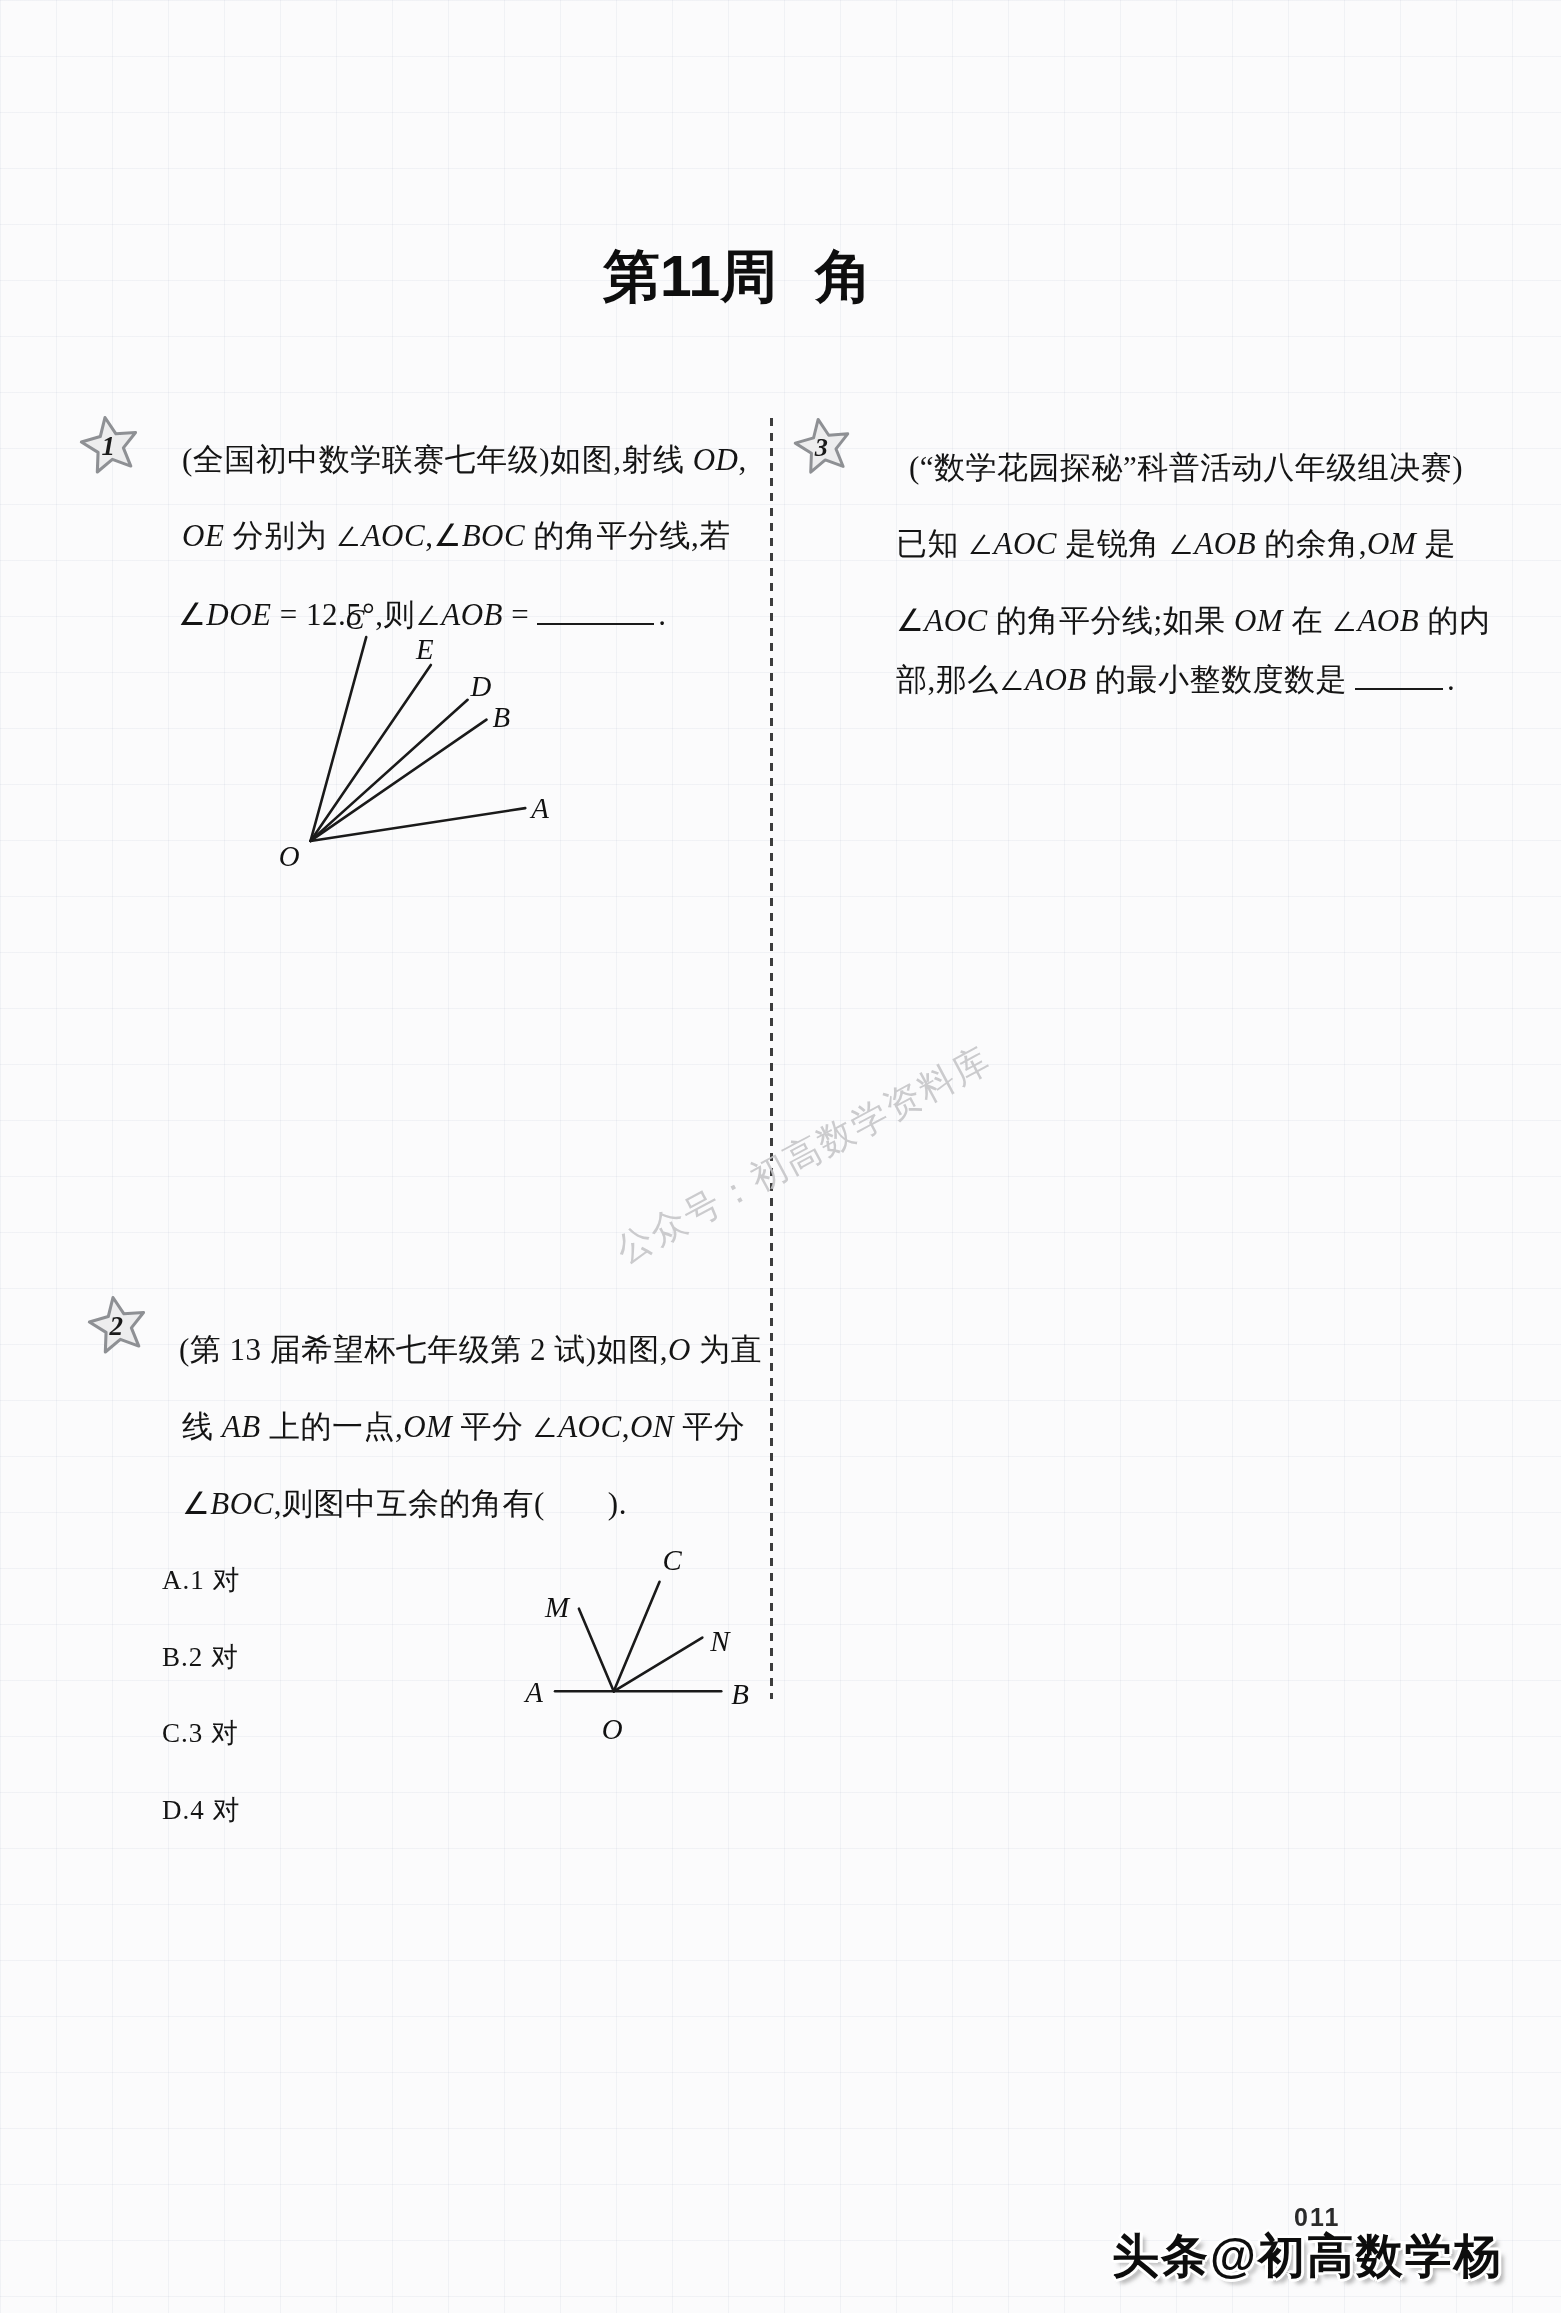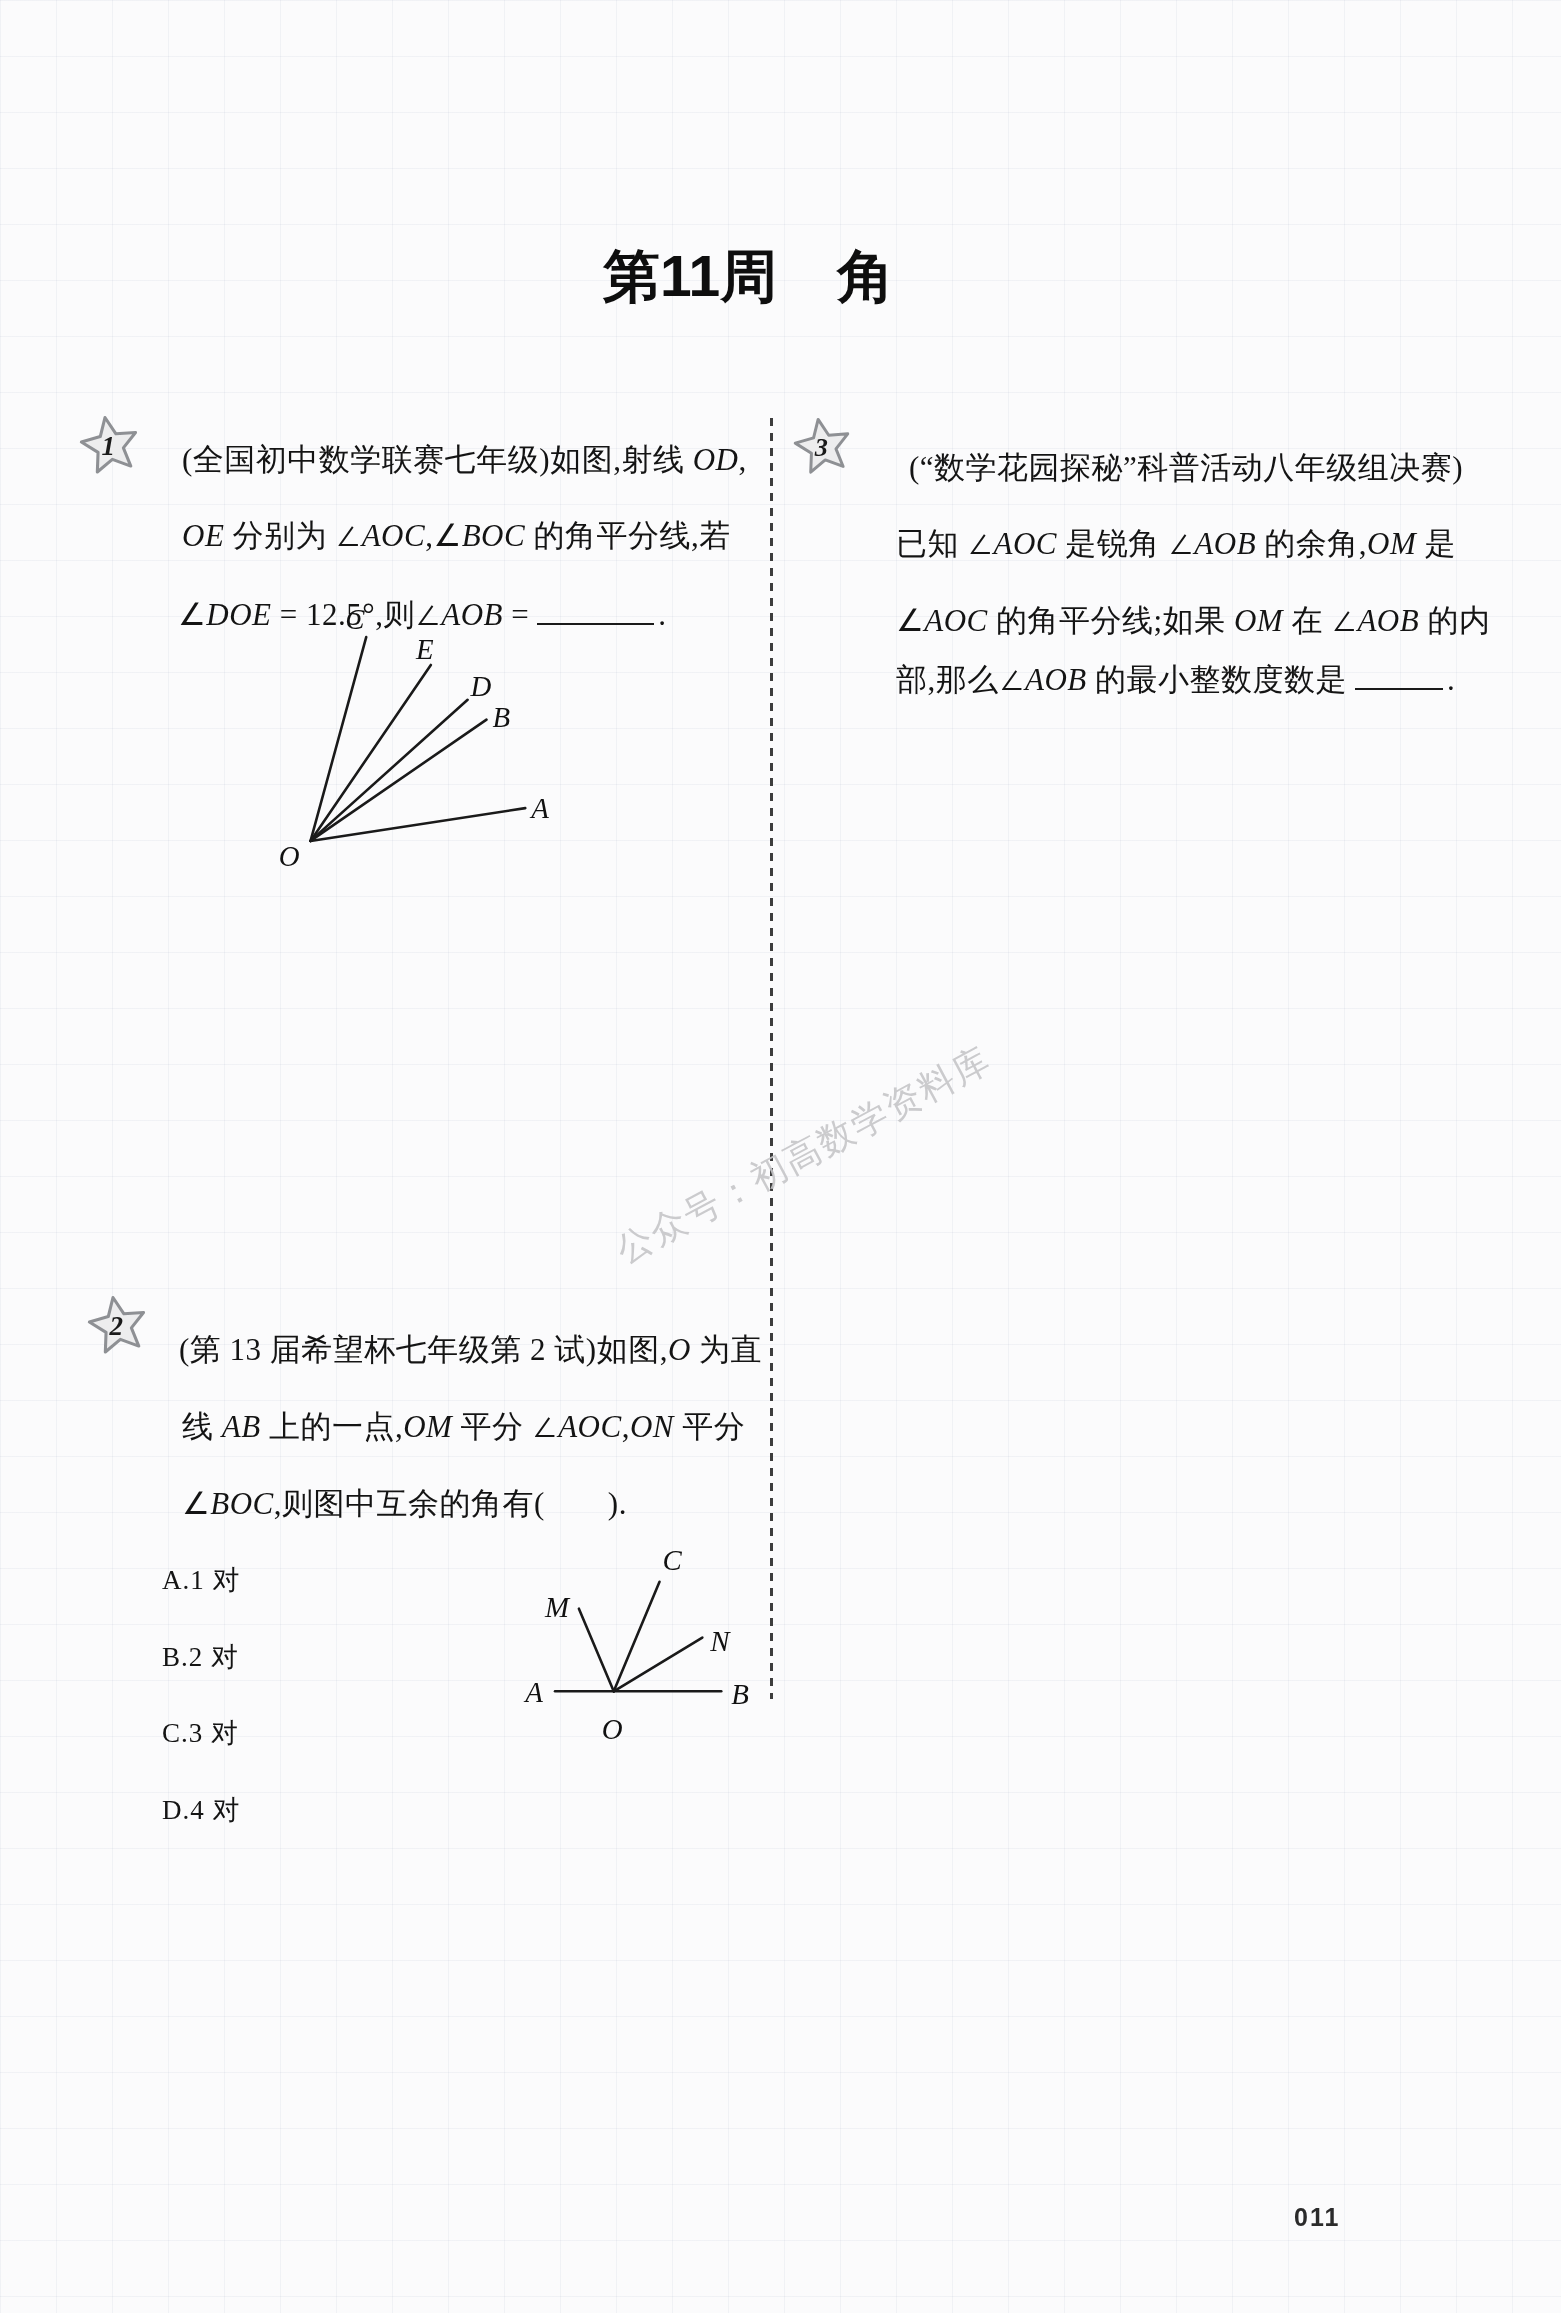--- a/index.html
+++ b/index.html
@@ -9,21 +9,21 @@
     background-image:
       linear-gradient(to right, rgba(185,195,208,.17) 1px, transparent 1px),
       linear-gradient(to bottom, rgba(185,195,208,.17) 1px, transparent 1px);
     background-size:56px 56px;
     font-family:"Liberation Serif", serif;
     color:#141414;
   }
   .title{
     position:absolute;left:603px;top:239px;
     font-family:"Liberation Sans", sans-serif;font-weight:700;font-size:57px;
-    color:#0e0e0e;display:flex;gap:60px;white-space:nowrap;
+    color:#0e0e0e;display:flex;gap:38px;white-space:nowrap;
   }
   .line{position:absolute;white-space:nowrap;font-size:31px;line-height:40px;letter-spacing:0.5px;margin-left:20px;}
   .line i{font-style:italic;}
   .opt{position:absolute;white-space:nowrap;font-size:27px;line-height:40px;letter-spacing:1px;}
   .blank{display:inline-block;border-bottom:2px solid #1a1a1a;height:30px;vertical-align:baseline;margin:0 4px 0 8px;}
   .blank-p1{width:117px;}
   .blank-p3{width:88px;}
   .star-badge{position:absolute;}
   .star-badge .num{
     font-family:"Liberation Serif", serif;font-style:italic;font-weight:700;
@@ -129,15 +129,16 @@
       <text class="dlabel" x="146" y="33">C</text>
       <text class="dlabel" x="194" y="115">N</text>
       <text class="dlabel" x="8" y="166">A</text>
       <text class="dlabel" x="215" y="168">B</text>
       <text class="dlabel" x="85" y="203">O</text>
     </svg>
   </div>
 
   <div class="wm-center">公众号：初高数学资料库</div>
   <div class="pagenum">011</div>
+  <div class="wm-bottom">头条@初高数学杨</div>
 
 </div>
 
 
 </body></html>

